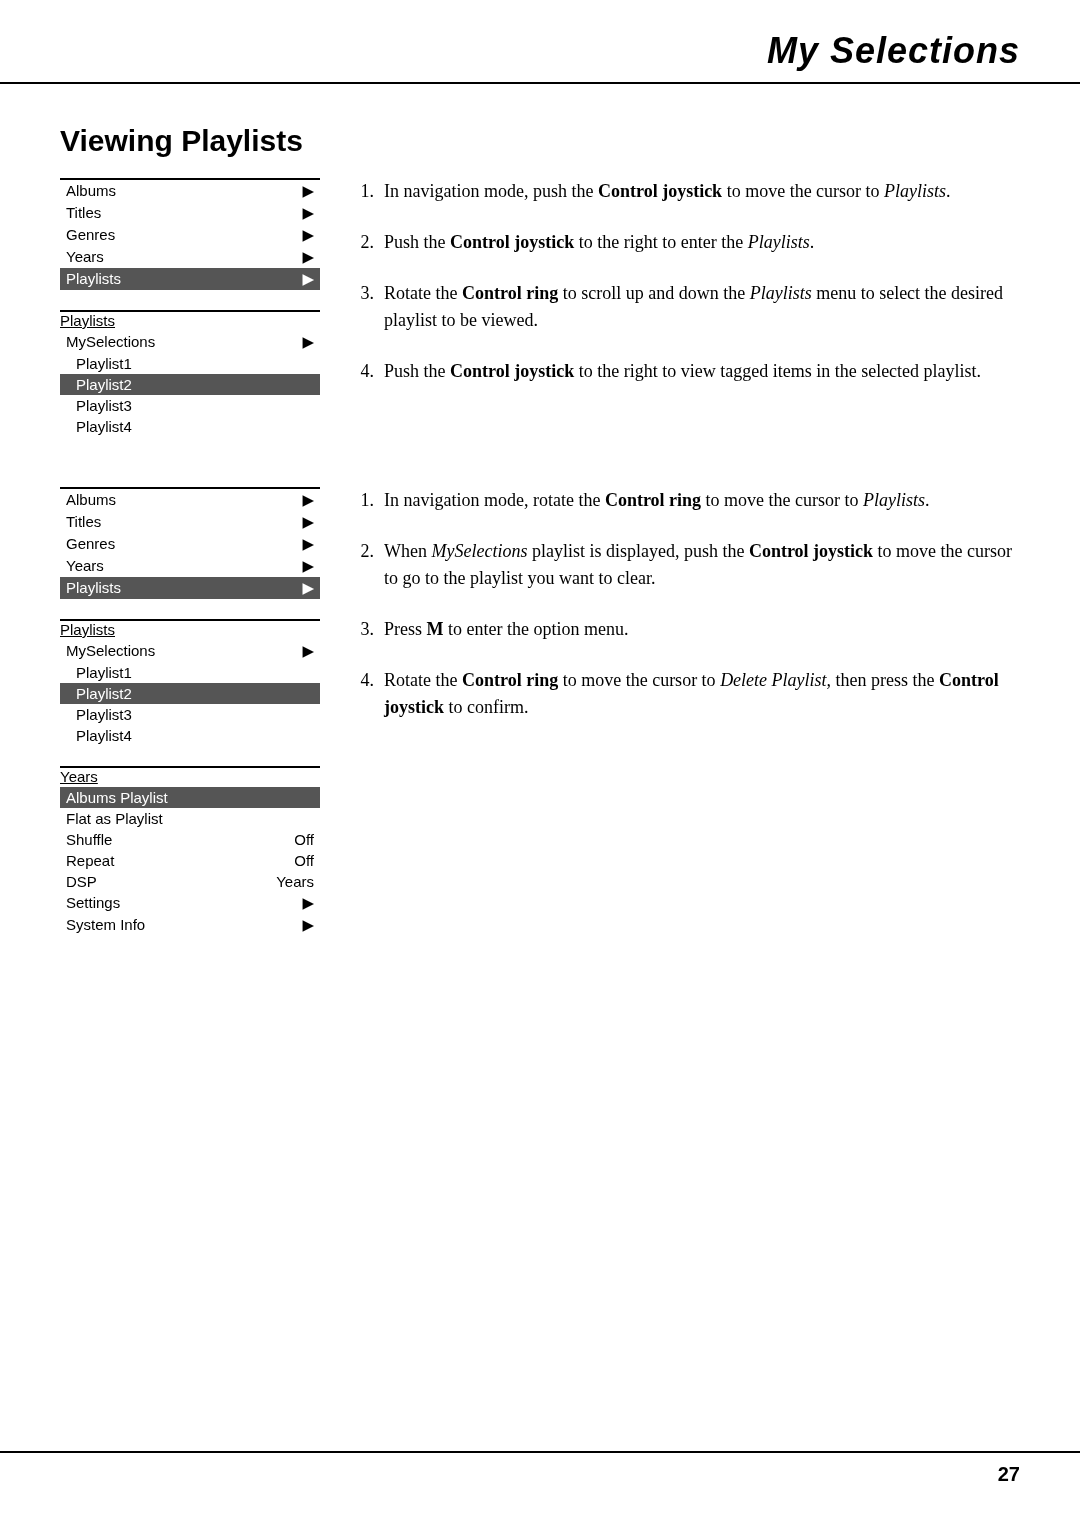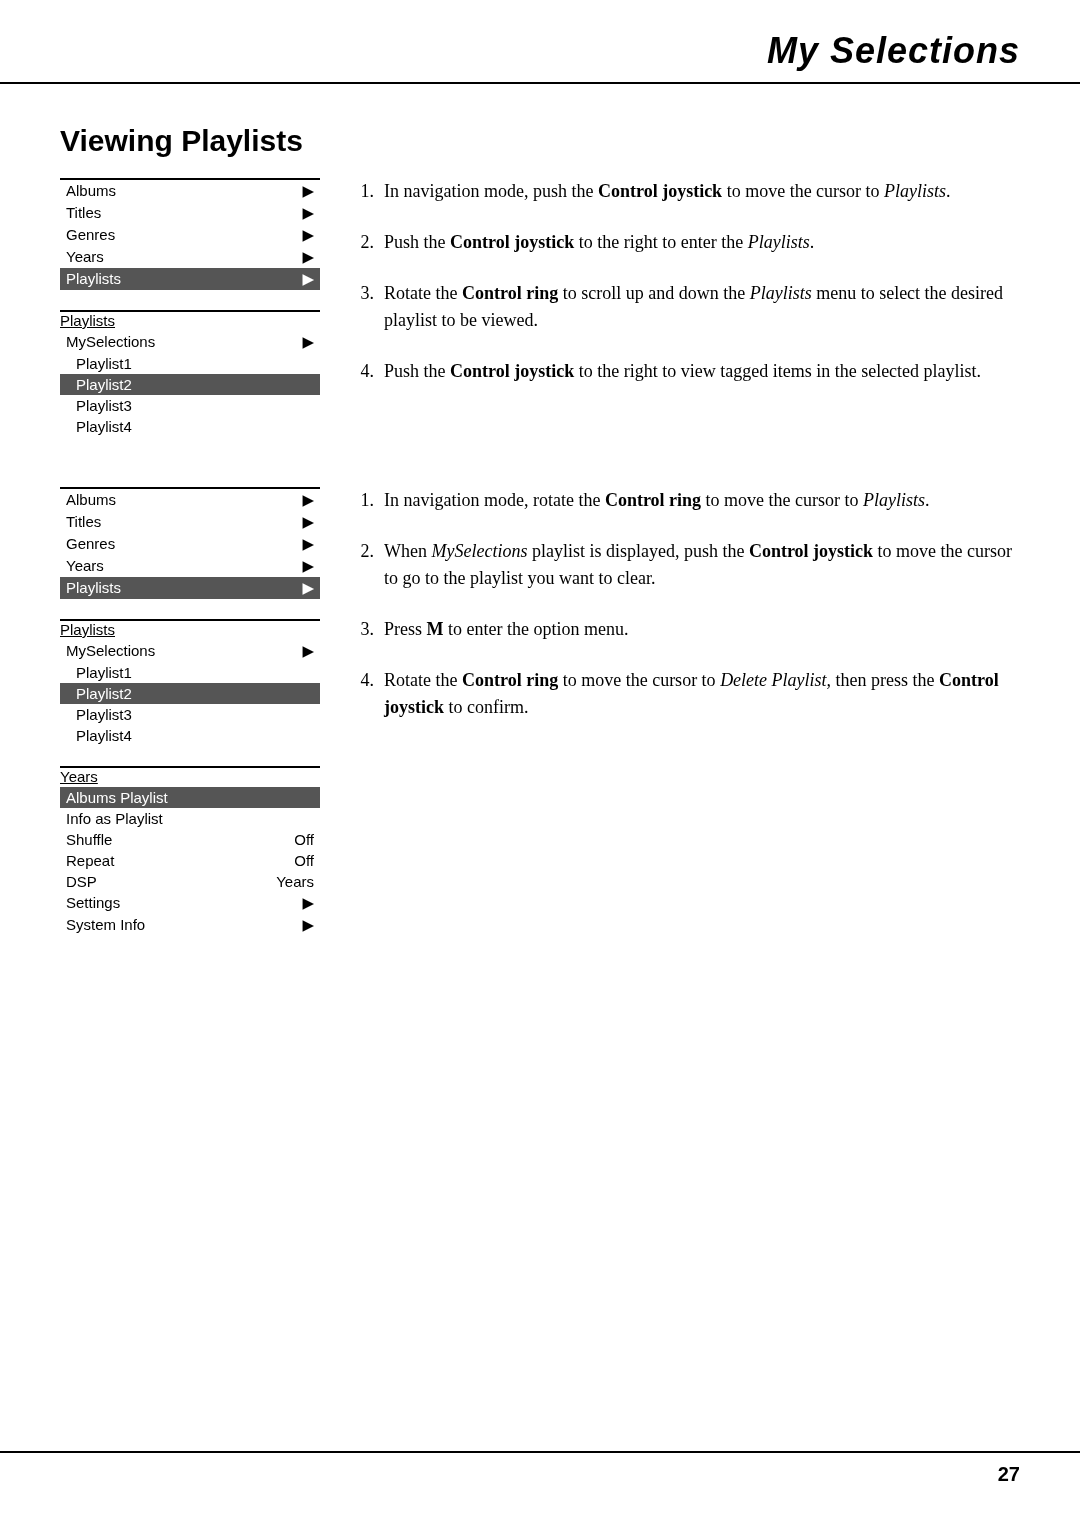--- a/index.html
+++ b/index.html
@@ -282,21 +282,21 @@
           <span>Playlist4</span>
         </div>
       </div>
 
       <div class="menu-widget">
         <div class="menu-label">Years</div>
         <div class="menu-item selected">
           <span>Albums Playlist</span>
         </div>
         <div class="menu-item">
-          <span>Info as Playlist</span>
+          <span>Flat as Playlist</span>
         </div>
         <div class="menu-item">
           <span>Shuffle</span>
             <span>Off</span>
         </div>
         <div class="menu-item">
           <span>Repeat</span>
             <span>Off</span>
         </div>
         <div class="menu-item">

